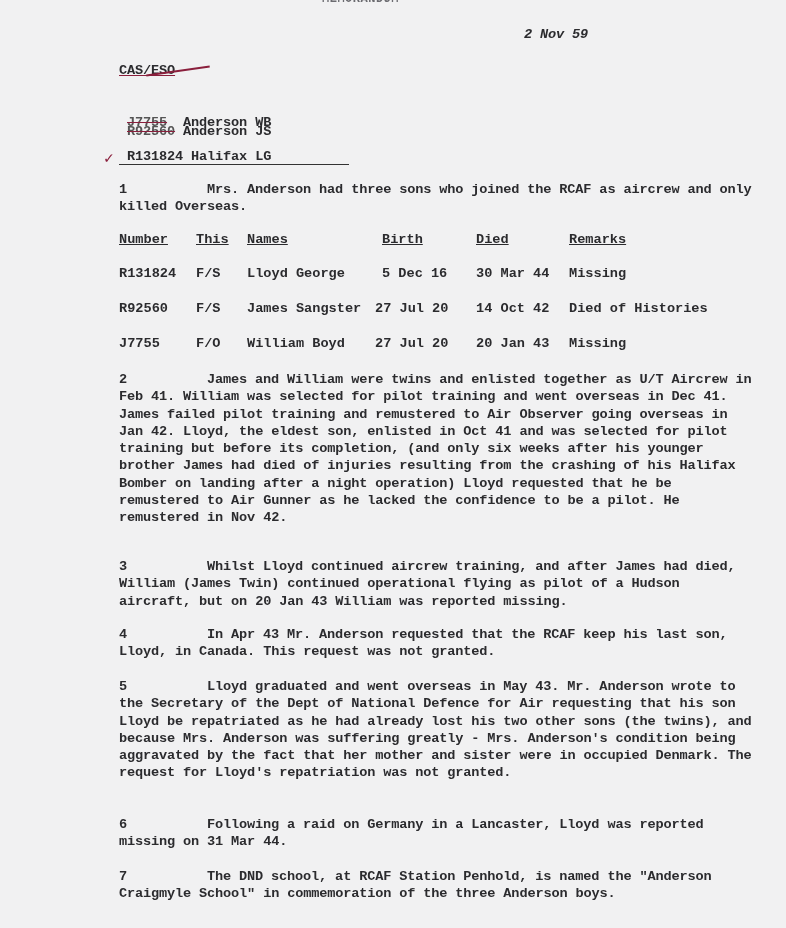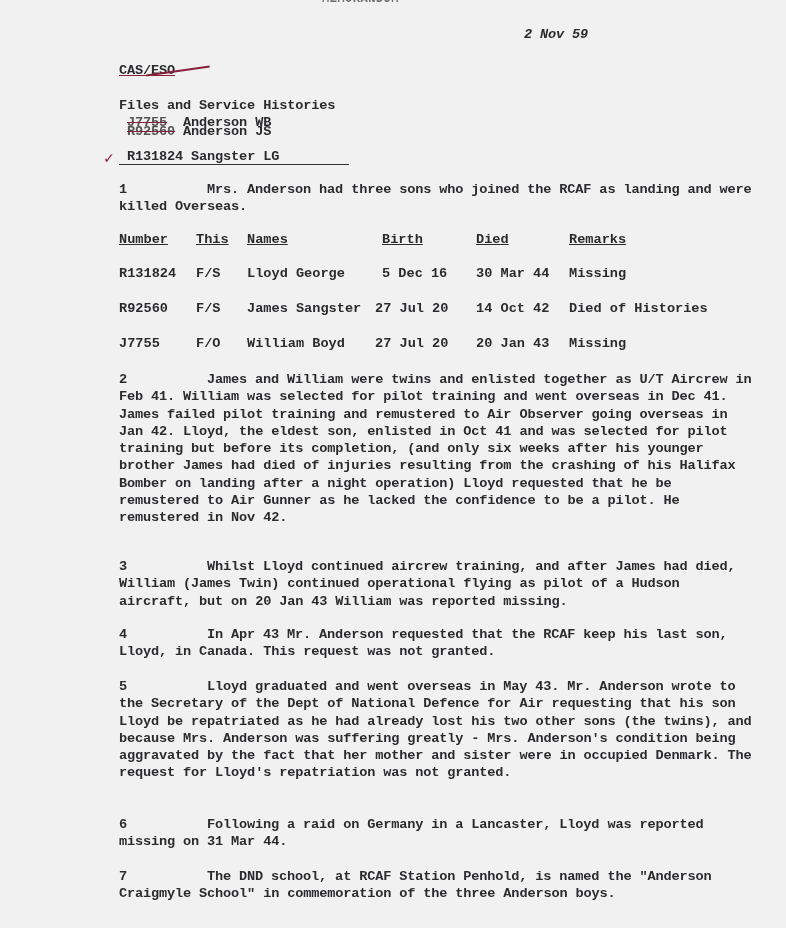--- a/index.html
+++ b/index.html
@@ -30,28 +30,27 @@
 </style>
 </head>
 <body>
 
 <div class="page">
   <div class="abs heading">MEMORANDUM</div>
   <div class="abs date">2 Nov 59</div>
   <div class="abs ref">CAS/ESO</div>
   <div class="ref-strike"></div>
 
-  <div class="abs files-title">Files and Service Histories</div>
   <div class="abs file-row" style="top:114px"><span class="strike">J7755</span>  <span>Anderson WB</span></div>
   <div class="abs file-row" style="top:123px"><span class="strike">R92560</span> <span>Anderson JS</span></div>
-  <div class="abs file-row" style="top:148px"><span>R131824</span> <span>Sangster LG</span></div>
+  <div class="abs file-row" style="top:148px"><span>R131824</span> <span>Halifax LG</span></div>
   <div class="check">✓</div>
   <div class="file-underline"></div>
 
-  <div class="para" style="top:181px"><span class="num">1</span><span>Mrs. Anderson had three sons who joined the RCAF as landing and were killed Overseas.</span></div>
+  <div class="para" style="top:181px"><span class="num">1</span><span>Mrs. Anderson had three sons who joined the RCAF as aircrew and only killed Overseas.</span></div>
 
   <div class="tbl">
     <div class="row hdr" style="top:0">
       <span class="c" style="left:0">Number</span>
       <span class="c" style="left:77px">This</span>
       <span class="c" style="left:128px">Names</span>
       <span class="c" style="left:263px">Birth</span>
       <span class="c" style="left:357px">Died</span>
       <span class="c" style="left:450px">Remarks</span>
     </div>

